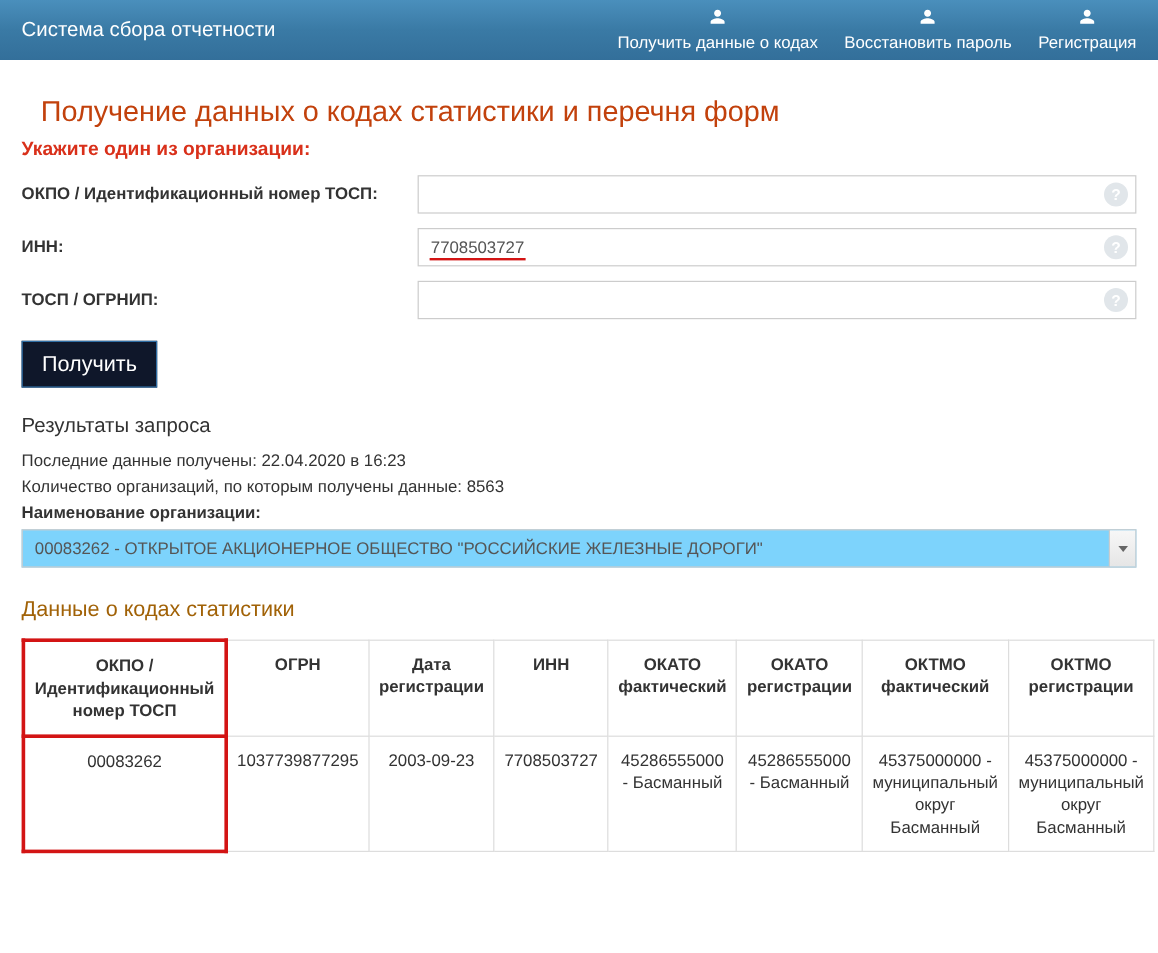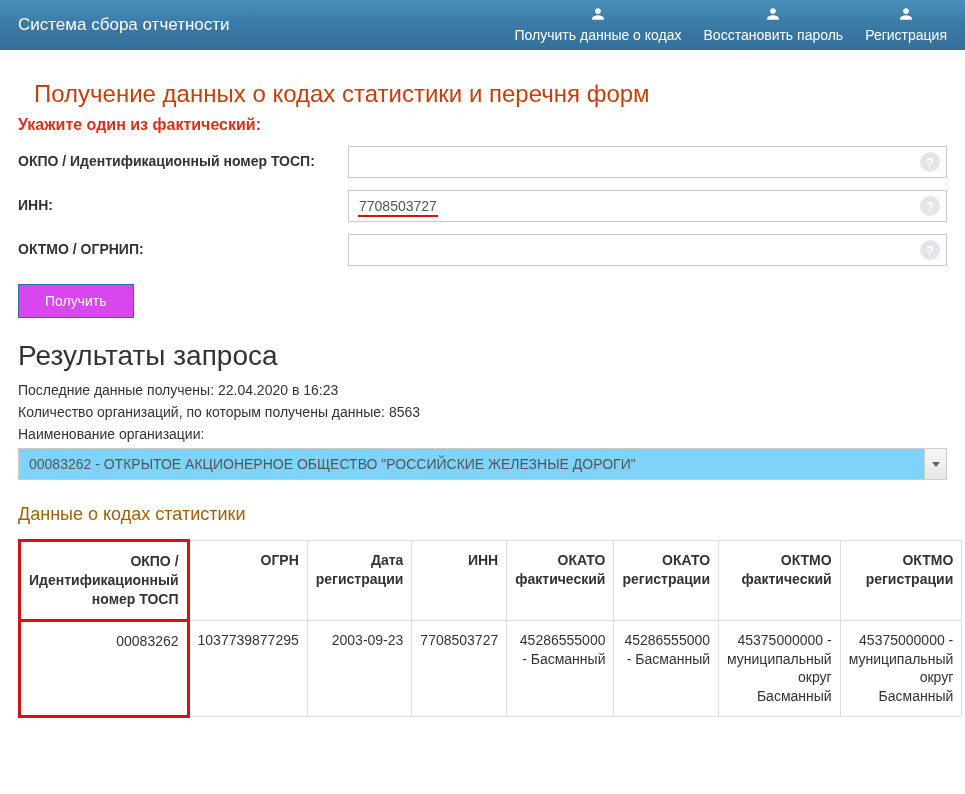--- a/index.html
+++ b/index.html
@@ -22,41 +22,41 @@
   .form-input {
     width: 100%; padding: 7px 36px 7px 10px; border: 1px solid #ccc; font-size: 14px; color:#555;
   }
   .red-underline { position:absolute; left:10px; bottom:5px; width:80px; height:2px; background:#d31414; }
   .help-circle {
     position: absolute; right: 7px; top: 50%; transform: translateY(-50%);
     width: 20px; height: 20px; background: #e1e6ea; border-radius: 50%;
     display:flex; align-items:center; justify-content:center; color:#fff; font-weight:bold; cursor:pointer; font-size:13px;
   }
   .btn-primary {
-    background: #d946ef; color: #fff; border: 1px solid #2e6da4; padding: 8px 26px;
-    font-size: 14px; cursor: pointer; margin-top: 6px;
+    background: #0f172a; color: #fff; border: 1px solid #2e6da4; padding: 8px 16px;
+    font-size: 18px; cursor: pointer; margin-top: 6px;
   }
-  h2 { font-size: 28px; font-weight: normal; margin: 22px 0 10px 0; color:#333; }
+  h2 { font-size: 17px; font-weight: normal; margin: 22px 0 10px 0; color:#333; }
   .info-line { margin: 6px 0; font-size: 14px; color:#333; }
-  .info-label-inline { font-weight: normal; }
+  .info-label-inline { font-weight: bold; }
   .select-wrap { position: relative; margin-top: 6px; }
   .select-display {
     width: 100%; border: 1px solid #ccc; padding: 7px 32px 7px 10px; font-size: 14px; background:#7dd3fc;
     color:#555; cursor:pointer;
   }
   .select-arrow {
     position:absolute; right:1px; top:1px; bottom:1px; width:22px;
     background: linear-gradient(#f7f7f7,#e6e6e6); border-left:1px solid #ccc;
     display:flex; align-items:center; justify-content:center;
   }
   .select-arrow::after{ content:""; border-left:4px solid transparent; border-right:4px solid transparent; border-top:5px solid #666; }
   h3 { font-size: 18px; font-weight: normal; margin: 24px 0 14px 0; color:#a16207; }
   table { width: 100%; border-collapse: collapse; }
   th, td {
-    border: 1px solid #ddd; padding: 10px 8px; text-align: right; font-size: 14px; vertical-align: top;
+    border: 1px solid #ddd; padding: 10px 8px; text-align: center; font-size: 14px; vertical-align: top;
     line-height:1.35;
   }
   th { font-weight: bold; }
   .th-hl { border: 3px solid #d31414 !important; }
   .td-hl { border-left: 3px solid #d31414 !important; border-right: 3px solid #d31414 !important; border-bottom: 3px solid #d31414 !important; }
 </style>
 </head>
 <body>
 
 <div class="navbar">
@@ -79,41 +79,41 @@
           <path d="M12 12c2.8 0 5-2.2 5-5s-2.2-5-5-5-5 2.2-5 5 2.2 5 5 5zm0 2c-3.3 0-10 1.7-10 5v3h20v-3c0-3.3-6.7-5-10-5z"></path>
         </svg>
       <span>Регистрация</span>
     </div>
   </div>
 </div>
 
 <div class="container">
 
   <h1>Получение данных о кодах статистики и перечня форм</h1>
-  <div class="subtitle">Укажите один из фактический:</div>
+  <div class="subtitle">Укажите один из организации:</div>
 
   <div class="form-row">
     <div class="form-label">ОКПО / Идентификационный номер ТОСП:</div>
     <div class="form-input-wrap">
       <input class="form-input" value="" style="">
       <div class="help-circle">?</div>
     </div>
   </div>
 
   <div class="form-row">
     <div class="form-label">ИНН:</div>
     <div class="form-input-wrap">
       <input class="form-input" value="7708503727" style="">
       <div class="red-underline"></div>
       <div class="help-circle">?</div>
     </div>
   </div>
 
   <div class="form-row">
-    <div class="form-label">ОКТМО / ОГРНИП:</div>
+    <div class="form-label">ТОСП / ОГРНИП:</div>
     <div class="form-input-wrap">
       <input class="form-input" value="" style="">
       <div class="help-circle">?</div>
     </div>
   </div>
 
   <button class="btn-primary">Получить</button>
 
   <h2>Результаты запроса</h2>
   <div class="info-line">Последние данные получены: 22.04.2020 в 16:23</div>

